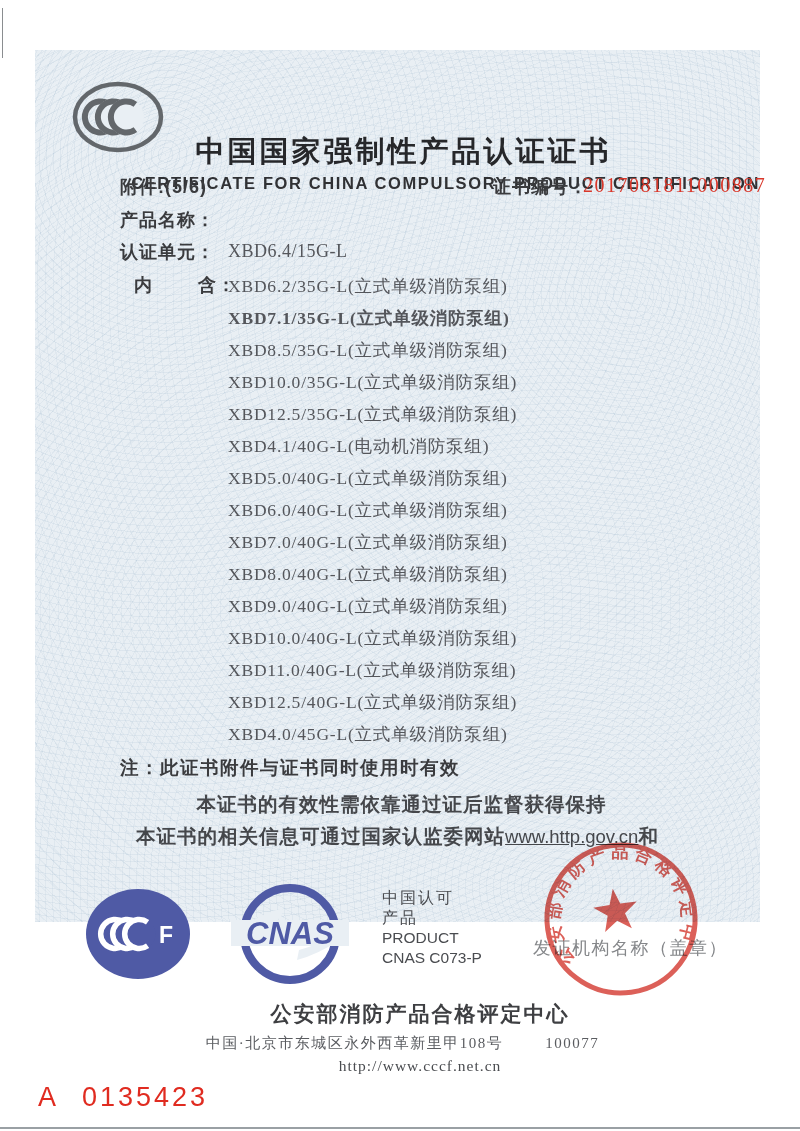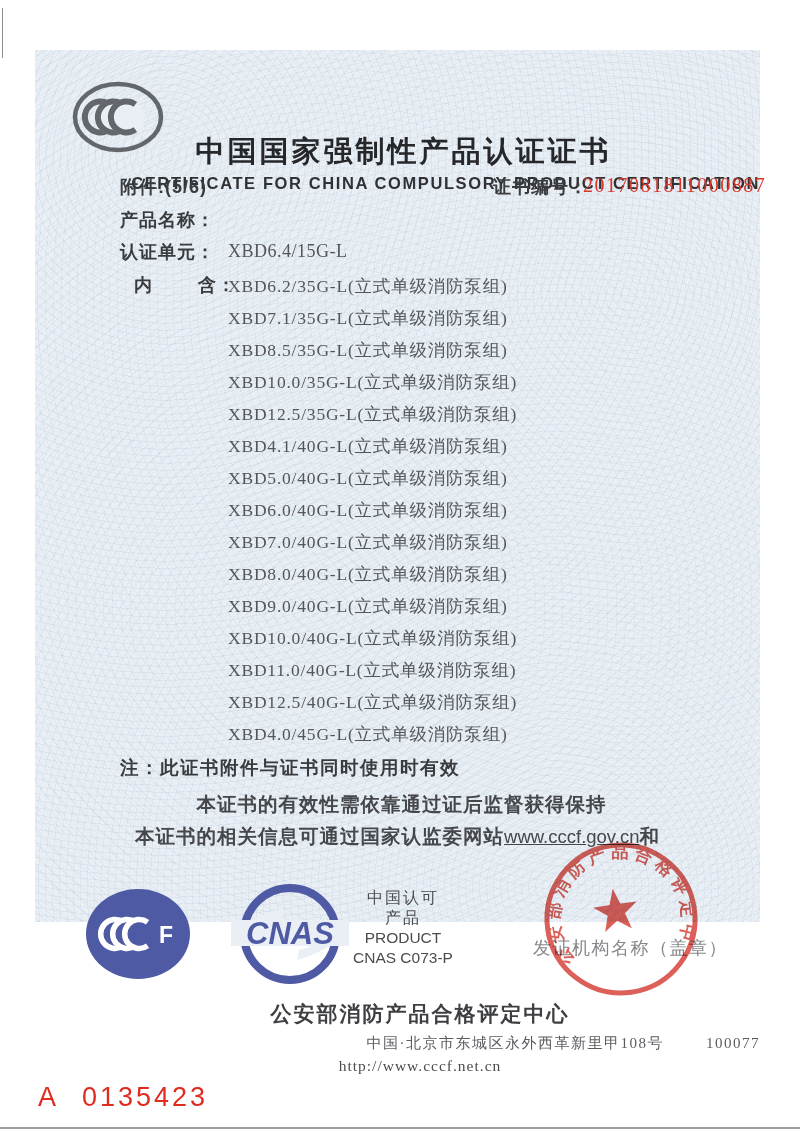--- a/index.html
+++ b/index.html
@@ -31,21 +31,21 @@
     font-size:17.5px;color:#54565b;letter-spacing:.8px;white-space:nowrap;}
   .note-row{font-family:"Liberation Sans", sans-serif;font-weight:bold;font-size:18.5px;color:#3a3b3e;letter-spacing:1.5px;}
   .foot-line{left:0;right:0;text-align:center;font-family:"Liberation Sans", sans-serif;
     font-weight:bold;font-size:19.5px;color:#45474b;letter-spacing:1px;}
   .foot-url{font-family:"Liberation Sans", sans-serif;font-weight:normal;text-decoration:underline;font-size:18.5px;letter-spacing:0;}
   .acc-text{font-family:"Liberation Sans", sans-serif;font-size:15.5px;color:#4a4c50;line-height:20px;}
   .acc-text .cjk{font-size:16px;letter-spacing:2px;}
   .seal-caption{font-family:"Liberation Serif", serif;font-size:18px;color:#85878a;letter-spacing:1.5px;z-index:5;}
   .issuer-name{left:0;right:0;text-align:center;padding-left:45px;
     font-family:"Liberation Sans", sans-serif;font-weight:bold;font-size:21px;color:#3e3f42;letter-spacing:2px;}
-  .issuer-addr{left:0;right:0;text-align:right;padding-left:10px;
+  .issuer-addr{left:0;right:0;text-align:center;padding-left:10px;
     font-family:"Liberation Serif", serif;font-size:15px;color:#5a5c60;letter-spacing:1.5px;}
   .issuer-web{left:0;right:0;text-align:center;padding-left:45px;
     font-family:"Liberation Serif", serif;font-size:15.5px;color:#4a4c50;letter-spacing:1px;}
   .pc-gap{display:inline-block;margin-left:42px;}
   .serial{position:absolute;left:38px;top:1082px;font-family:"Liberation Sans", sans-serif;
     font-size:27px;color:#e02b20;letter-spacing:3px;word-spacing:14px;white-space:nowrap;}
   .scan-bottom{position:absolute;left:0;top:1127px;width:800px;height:2px;background:#9aa0a4;}
   .scan-left{position:absolute;left:2px;top:8px;width:1px;height:50px;background:#8a8d90;}
   .seal-wrap{position:absolute;left:491px;top:774px;width:190px;height:190px;z-index:6;mix-blend-mode:multiply;}
 </style>
@@ -74,42 +74,42 @@
 
   <div class="abs lbl" style="left:85px;top:158px;">产品名称：</div>
 
   <div class="abs lbl" style="left:85px;top:190px;">认证单元：</div>
   <div class="abs val" style="left:193px;top:191px;">XBD6.4/15G-L</div>
 
   <div class="abs lbl" style="left:99px;top:223px;">内</div>
   <div class="abs lbl" style="left:163px;top:223px;">含：</div>
 
   <div class="inc-item" style="top:224px;">XBD6.2/35G-L(立式单级消防泵组)</div>
-  <div class="inc-item" style="top:256px;">XBD7.1/35G-L(立式单级消防泵组)</div>
+  <div class="inc-item" style="top:256px;font-weight:bold;">XBD7.1/35G-L(立式单级消防泵组)</div>
   <div class="inc-item" style="top:288px;">XBD8.5/35G-L(立式单级消防泵组)</div>
   <div class="inc-item" style="top:320px;">XBD10.0/35G-L(立式单级消防泵组)</div>
   <div class="inc-item" style="top:352px;">XBD12.5/35G-L(立式单级消防泵组)</div>
-  <div class="inc-item" style="top:384px;">XBD4.1/40G-L(立式单级消防泵组)</div>
+  <div class="inc-item" style="top:384px;">XBD4.1/40G-L(电动机消防泵组)</div>
   <div class="inc-item" style="top:416px;">XBD5.0/40G-L(立式单级消防泵组)</div>
   <div class="inc-item" style="top:448px;">XBD6.0/40G-L(立式单级消防泵组)</div>
   <div class="inc-item" style="top:480px;">XBD7.0/40G-L(立式单级消防泵组)</div>
   <div class="inc-item" style="top:512px;">XBD8.0/40G-L(立式单级消防泵组)</div>
   <div class="inc-item" style="top:544px;">XBD9.0/40G-L(立式单级消防泵组)</div>
   <div class="inc-item" style="top:576px;">XBD10.0/40G-L(立式单级消防泵组)</div>
   <div class="inc-item" style="top:608px;">XBD11.0/40G-L(立式单级消防泵组)</div>
   <div class="inc-item" style="top:640px;">XBD12.5/40G-L(立式单级消防泵组)</div>
   <div class="inc-item" style="top:672px;">XBD4.0/45G-L(立式单级消防泵组)</div>
 
   <div class="abs note-row" style="left:85px;top:705px;">
     <span>注：</span><span>此证书附件与证书同时使用时有效</span>
   </div>
 
   <div class="abs foot-line" style="top:741px;padding-left:8px;">本证书的有效性需依靠通过证后监督获得保持</div>
   <div class="abs foot-line" style="top:773px;padding-left:0;">
-    <span>本证书的相关信息可通过国家认监委网站</span><span class="foot-url">www.cccf.gov.cn</span><span>和</span>
+    <span>本证书的相关信息可通过国家认监委网站</span><span class="foot-url">www.http.gov.cn</span><span>和</span>
   </div>
 
   <svg class="abs" style="left:48px;top:836px;" width="110" height="96" viewBox="0 0 110 96">
     <ellipse cx="55" cy="48" rx="52" ry="45" fill="#4f5aa5"></ellipse>
     <g>
       <path d="M 40.6 36.2 A 14.5 14.5 0 1 0 40.6 59.8" fill="none" stroke="#ffffff" stroke-width="5.5"></path>
       <circle cx="44" cy="48" r="16.5" fill="#4f5aa5"></circle>
       <path d="M 52.6 36.2 A 14.5 14.5 0 1 0 52.6 59.8" fill="none" stroke="#ffffff" stroke-width="5.5"></path>
       <circle cx="56" cy="48" r="16.5" fill="#4f5aa5"></circle>
       <path d="M 64.6 36.2 A 14.5 14.5 0 1 0 64.6 59.8" fill="none" stroke="#ffffff" stroke-width="5.5"></path>
@@ -118,21 +118,21 @@
   </svg>
 
   <svg class="abs" style="left:196px;top:834px;" width="118" height="104" viewBox="0 0 118 104">
     <circle cx="59" cy="50" r="46" fill="none" stroke="#4f5aa5" stroke-width="8"></circle>
     <rect x="0" y="36" width="118" height="26" fill="#e9eff4"></rect>
     <path d="M 10 44 Q 30 30 52 24 L 50 34 Q 28 40 14 50 Z" fill="#e9eff4"></path>
     <path d="M 108 56 Q 88 70 66 76 L 68 66 Q 90 60 104 50 Z" fill="#e9eff4"></path>
     <text x="59" y="60" text-anchor="middle" font-family="Liberation Sans, sans-serif" font-size="31" font-weight="bold" font-style="italic" fill="#4f5aa5" letter-spacing="0">CNAS</text>
   </svg>
 
-  <div class="abs acc-text" style="left:318px;top:838px;text-align:center;">
+  <div class="abs acc-text" style="left:347px;top:838px;">
     <div class="cjk">中国认可</div>
     <div class="cjk">产品</div>
     <div>PRODUCT</div>
     <div>CNAS C073-P</div>
   </div>
 
   <div class="abs seal-caption" style="left:498px;top:886px;">发证机构名称（盖章）</div>
 
   <div class="seal-wrap">
     <svg width="190" height="190" viewBox="-95 -95 190 190">

